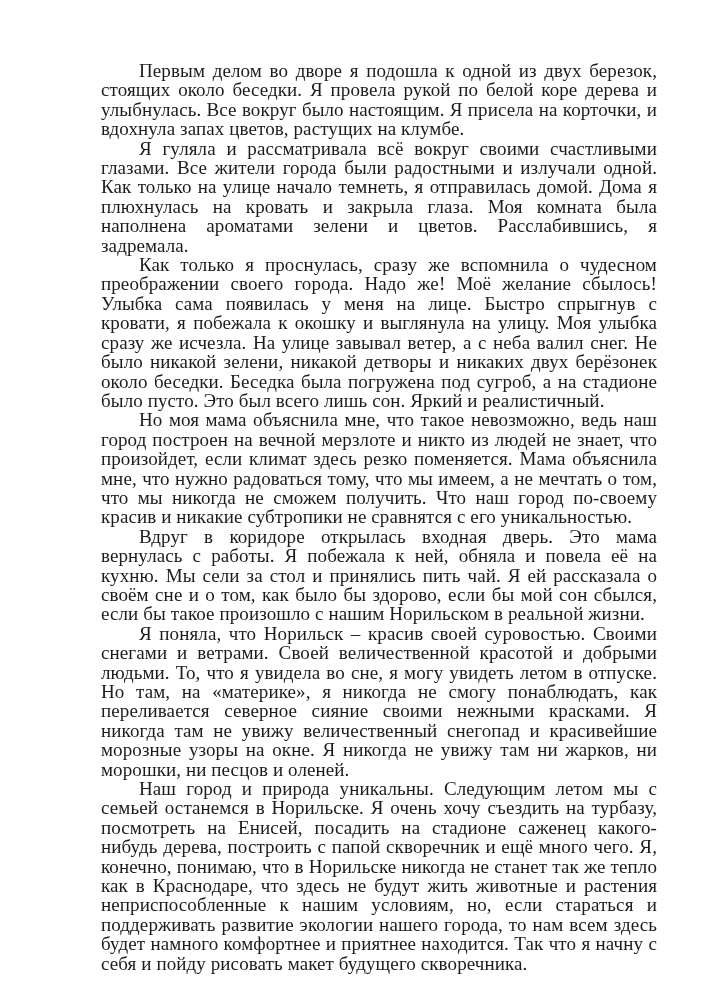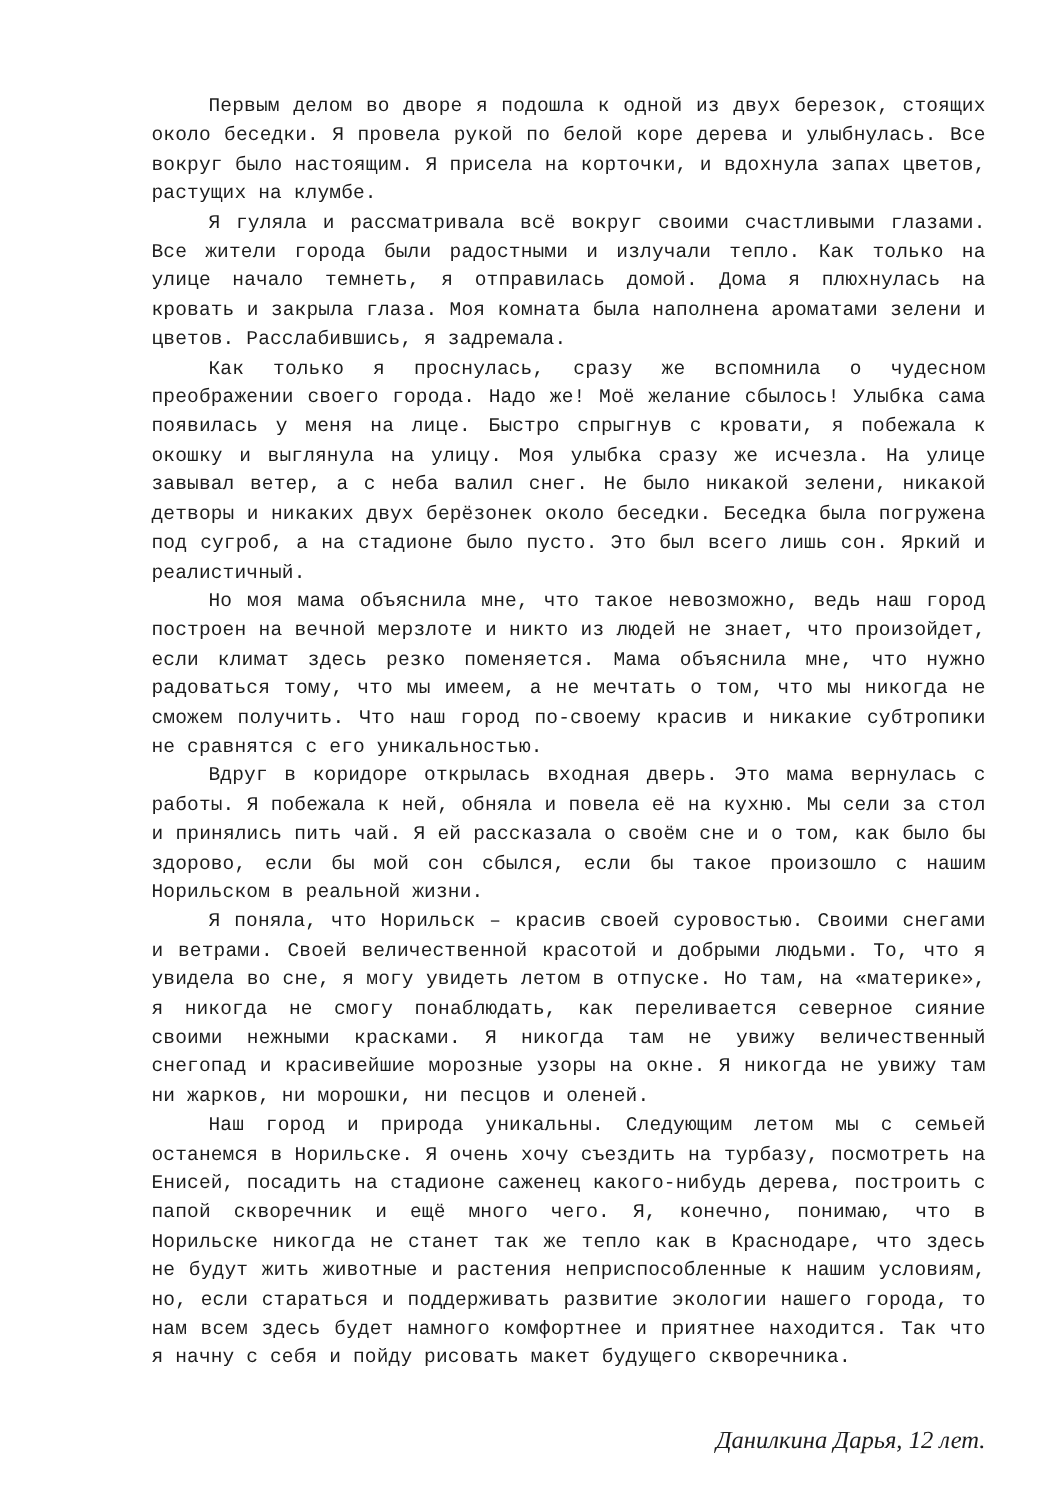--- a/index.html
+++ b/index.html
@@ -18,44 +18,43 @@
   }
   .content {
     position: absolute;
     left: 101px;
     top: 61px;
     width: 556px;
   }
   .content p {
     margin: 0;
     padding: 0;
-    font-size: 13px;
+    font-size: 19px;
     line-height: 19.4px;
     text-align: justify;
     text-indent: 38px;
     letter-spacing: 0.1px;
     hyphens: none;
-    font-family: Liberation Mono, monospace;
     -webkit-hyphens: none;
   }
   .signature {
     margin-top: 35px;
     font-size: 16.4px;
     line-height: 19.4px;
     text-align: right;
     font-style: italic;
   }
 </style>
 </head>
 <body>
 
 <div class="page">
   <div class="content">
     <p>Первым делом во дворе я подошла к одной из двух березок, стоящих около беседки. Я провела рукой по белой коре дерева и улыбнулась. Все вокруг было настоящим. Я присела на корточки, и вдохнула запах цветов, растущих на клумбе.</p>
-    <p>Я гуляла и рассматривала всё вокруг своими счастливыми глазами. Все жители города были радостными и излучали тепло. Как только на улице начало темнеть, я отправилась домой. Дома я плюхнулась на кровать и закрыла глаза. Моя комната была наполнена ароматами зелени и цветов. Расслабившись, я задремала.</p>
+    <p>Я гуляла и рассматривала всё вокруг своими счастливыми глазами. Все жители города были радостными и излучали одной. Как только на улице начало темнеть, я отправилась домой. Дома я плюхнулась на кровать и закрыла глаза. Моя комната была наполнена ароматами зелени и цветов. Расслабившись, я задремала.</p>
     <p>Как только я проснулась, сразу же вспомнила о чудесном преображении своего города. Надо же! Моё желание сбылось! Улыбка сама появилась у меня на лице. Быстро спрыгнув с кровати, я побежала к окошку и выглянула на улицу. Моя улыбка сразу же исчезла. На улице завывал ветер, а с неба валил снег. Не было никакой зелени, никакой детворы и никаких двух берёзонек около беседки. Беседка была погружена под сугроб, а на стадионе было пусто. Это был всего лишь сон. Яркий и реалистичный.</p>
     <p>Но моя мама объяснила мне, что такое невозможно, ведь наш город построен на вечной мерзлоте и никто из людей не знает, что произойдет, если климат здесь резко поменяется. Мама объяснила мне, что нужно радоваться тому, что мы имеем, а не мечтать о том, что мы никогда не сможем получить. Что наш город по-своему красив и никакие субтропики не сравнятся с его уникальностью.</p>
     <p>Вдруг в коридоре открылась входная дверь. Это мама вернулась с работы. Я побежала к ней, обняла и повела её на кухню. Мы сели за стол и принялись пить чай. Я ей рассказала о своём сне и о том, как было бы здорово, если бы мой сон сбылся, если бы такое произошло с нашим Норильском в реальной жизни.</p>
     <p>Я поняла, что Норильск – красив своей суровостью. Своими снегами и ветрами. Своей величественной красотой и добрыми людьми. То, что я увидела во сне, я могу увидеть летом в отпуске. Но там, на «материке», я никогда не смогу понаблюдать, как переливается северное сияние своими нежными красками. Я никогда там не увижу величественный снегопад и красивейшие морозные узоры на окне. Я никогда не увижу там ни жарков, ни морошки, ни песцов и оленей.</p>
     <p>Наш город и природа уникальны. Следующим летом мы с семьей останемся в Норильске. Я очень хочу съездить на турбазу, посмотреть на Енисей, посадить на стадионе саженец какого-нибудь дерева, построить с папой скворечник и ещё много чего. Я, конечно, понимаю, что в Норильске никогда не станет так же тепло как в Краснодаре, что здесь не будут жить животные и растения неприспособленные к нашим условиям, но, если стараться и поддерживать развитие экологии нашего города, то нам всем здесь будет намного комфортнее и приятнее находится. Так что я начну с себя и пойду рисовать макет будущего скворечника.</p>
     <div class="signature">Данилкина Дарья, 12 лет.</div>
   </div>
 </div>
 
 </body></html>

